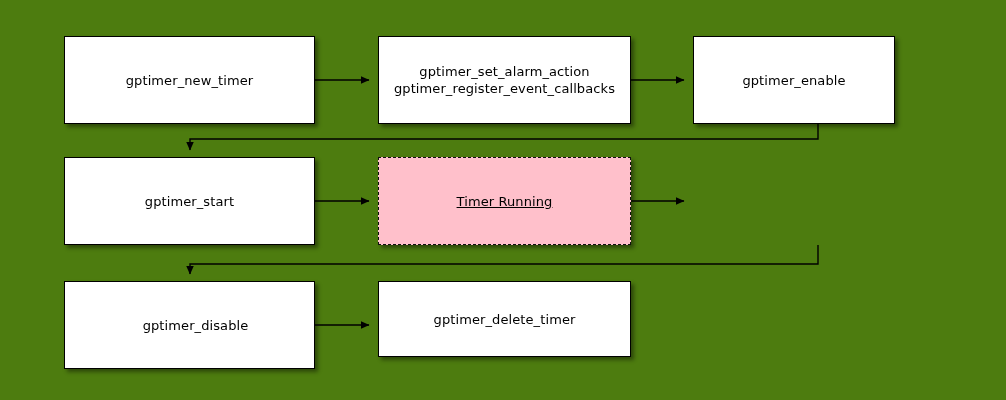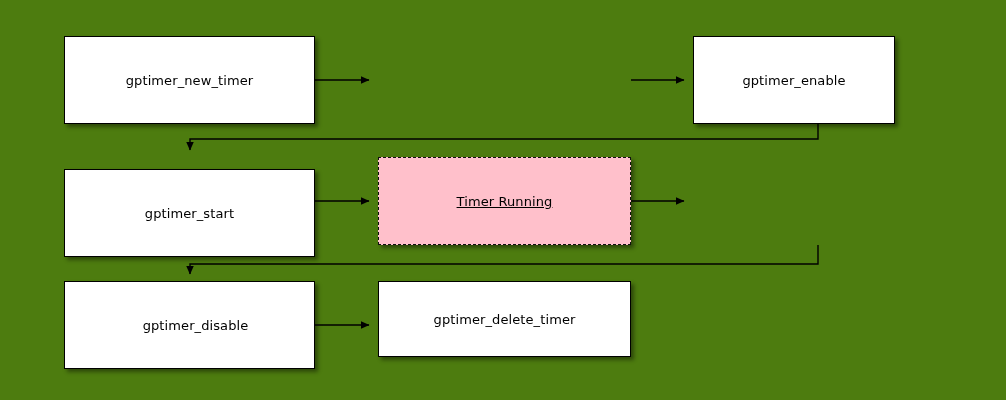--- a/index.html
+++ b/index.html
@@ -80,26 +80,30 @@
 
     <path d="M818,245 L818,264 L190,264 L190,274" stroke="#000000" stroke-width="1.4" fill="none" marker-end="url(#arrowhead)"></path>
 
     <path d="M315,325 L369,325" stroke="#000000" stroke-width="1.4" fill="none" marker-end="url(#arrowhead)"></path>
   </svg>
 
   <div class="node" style="left:64px; top:36px; width:251px; height:88px;">
     <span class="node-label">gptimer_new_timer</span>
   </div>
 
+  <div class="node" style="left:378px; top:36px; width:253px; height:88px;">
+    <span class="node-label">gptimer_set_alarm_action
+gptimer_register_event_callbacks</span>
+  </div>
 
   <div class="node" style="left:693px; top:36px; width:202px; height:88px;">
     <span class="node-label">gptimer_enable</span>
   </div>
 
-  <div class="node" style="left:64px; top:157px; width:251px; height:88px;margin-top:12px;">
+  <div class="node" style="left:64px; top:157px; width:251px; height:88px;">
     <span class="node-label">gptimer_start</span>
   </div>
 
   <div class="node state-active" style="left:378px; top:157px; width:253px; height:88px;">
     <span class="node-label">Timer Running</span>
   </div>
 
 
   <div class="node" style="left:64px; top:281px; width:251px; height:88px;padding-left:12px;">
     <span class="node-label">gptimer_disable</span>

